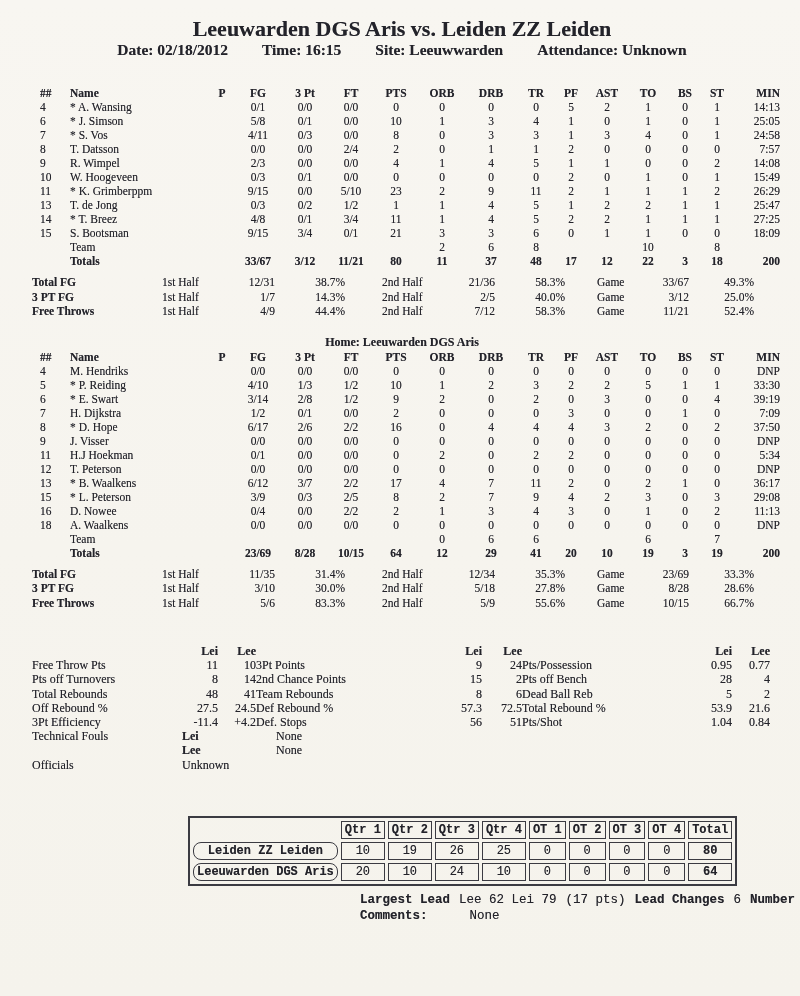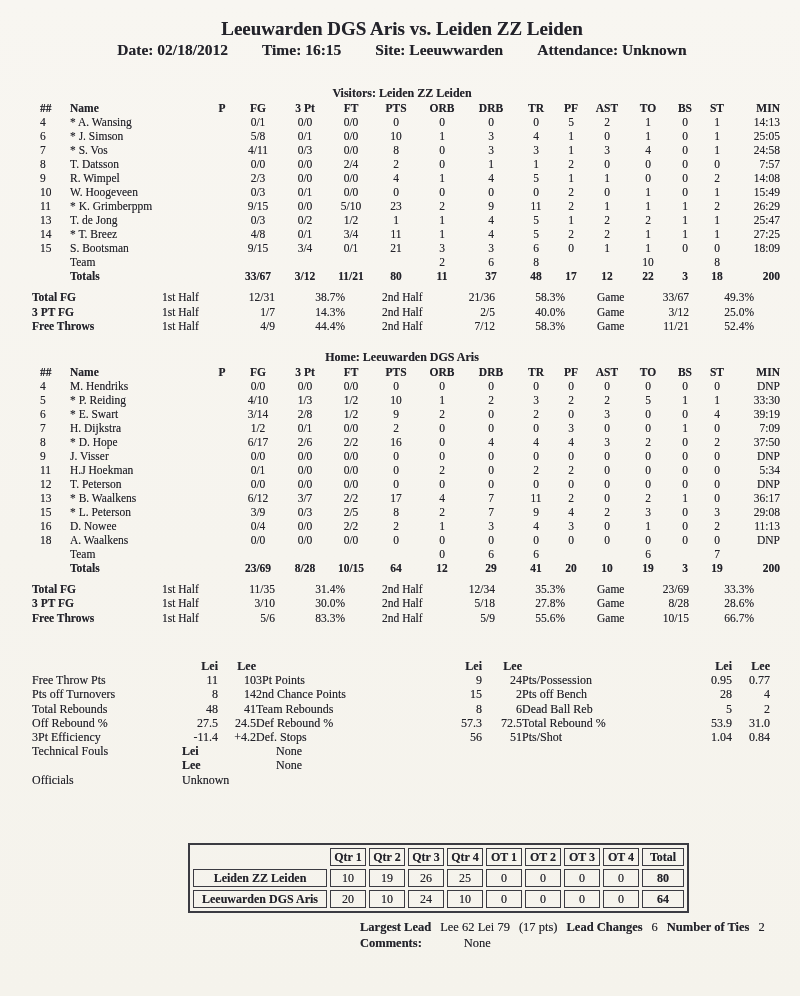--- a/index.html
+++ b/index.html
@@ -7,21 +7,21 @@
     width:800px;height:996px;box-sizing:border-box;
     margin:0 auto;background:#f7f5f0;
     background-image:linear-gradient(180deg,#f8f6f1 0%,#f6f4ee 55%,#f5f3ec 100%);
     font-family:"Liberation Serif","DejaVu Serif",serif;
     color:#23232a;text-shadow:0 0 0.5px rgba(25,25,35,0.45);
     padding:18px 28px 0 32px;overflow:hidden;
   }
   
   .doc-header{text-align:center;}
   .doc-title{font-size:19px;font-weight:bold;line-height:22px;}
-  .doc-matchup{font-size:19px;font-weight:bold;line-height:21px;}
+  .doc-matchup{font-size:22px;font-weight:bold;line-height:21px;}
   .info-line{display:flex;justify-content:center;gap:34px;font-size:15.5px;font-weight:bold;line-height:21px;}
   
   .team-box{margin-top:26px;}
   .team-box.home{margin-top:16px;}
   .box-title{text-align:center;font-weight:bold;font-size:12px;line-height:14px;margin-bottom:1px;}
   table.box{border-collapse:collapse;table-layout:fixed;width:740px;}
   table.box th,table.box td{
     font-size:11.5px;line-height:14px;height:14px;padding:0;
     overflow:hidden;white-space:nowrap;font-weight:normal;
   }
@@ -48,29 +48,29 @@
   .cmp-row{display:grid;grid-template-columns:140px 46px 38px 184px 42px 40px 166px 44px 38px;line-height:14.2px;}
   .cmp-label{text-align:left;}
   .cmp-label.mid{}
   .cmp-val{text-align:right;}
   .cmp-header span{font-weight:bold;text-align:right;}
   .tf-row{display:grid;grid-template-columns:150px 94px auto;line-height:14.2px;}
   .tf-team{font-weight:bold;text-align:left;}
   .tf-team.normal{font-weight:normal;}
   .tf-val{text-align:left;}
   
-  .score-wrap{margin-top:56px;margin-left:156px;}
+  .score-wrap{margin-top:44px;margin-left:156px;font-family:Liberation Mono, monospace;}
   table.score-table{border-collapse:separate;border-spacing:3px;border:2px solid #3b3b42;}
   table.score-table th,table.score-table td{
     border:1.5px solid #3b3b42;font-size:12px;line-height:14px;
     padding:0 3px;height:16px;text-align:center;white-space:nowrap;
   }
   table.score-table th{font-weight:bold;}
   table.score-table th.st-blank{border:none;}
-  .st-name{font-weight:bold;width:126px;}
+  .st-name{font-weight:bold;width:126px;border-radius:8px;}
   .st-val{width:28px;}
   .st-total{font-weight:bold;width:34px;}
   
   .lead-line{margin:7px 0 0 172px;font-size:12.5px;line-height:15px;display:flex;gap:9px;white-space:nowrap;}
   .comments-line{margin:1px 0 0 172px;font-size:12.5px;line-height:15px;display:flex;gap:42px;}
   .b{font-weight:bold;}
 </style>
 </head>
 <body>
 
@@ -84,21 +84,20 @@
 
         <span class="info-seg">Time: 16:15</span>
 
         <span class="info-seg">Site: Leeuwwarden</span>
 
         <span class="info-seg">Attendance: Unknown</span>
       </div>
   </div>
 
   <div class="team-box">
-    <div class="box-title">Visitors: Leiden ZZ Leiden</div>
     <table class="box">
       <thead>
         <tr>
           <th class="c-num">##</th>
           <th class="c-name">Name</th>
           <th class="c-p">P</th>
           <th class="c-stat w48">FG</th>
           <th class="c-stat w46">3 Pt</th>
           <th class="c-stat w46">FT</th>
           <th class="c-stat w44">PTS</th>
@@ -776,21 +775,21 @@
 
         <div class="cmp-row">
           <span class="cmp-label">Off Rebound %</span>
           <span class="cmp-val">27.5</span>
           <span class="cmp-val">24.5</span>
           <span class="cmp-label mid">Def Rebound %</span>
           <span class="cmp-val">57.3</span>
           <span class="cmp-val">72.5</span>
           <span class="cmp-label mid">Total Rebound %</span>
           <span class="cmp-val">53.9</span>
-          <span class="cmp-val">31.0</span>
+          <span class="cmp-val">21.6</span>
         </div>
 
         <div class="cmp-row">
           <span class="cmp-label">3Pt Efficiency</span>
           <span class="cmp-val">-11.4</span>
           <span class="cmp-val">+4.2</span>
           <span class="cmp-label mid">Def. Stops</span>
           <span class="cmp-val">56</span>
           <span class="cmp-val">51</span>
           <span class="cmp-label mid">Pts/Shot</span>

